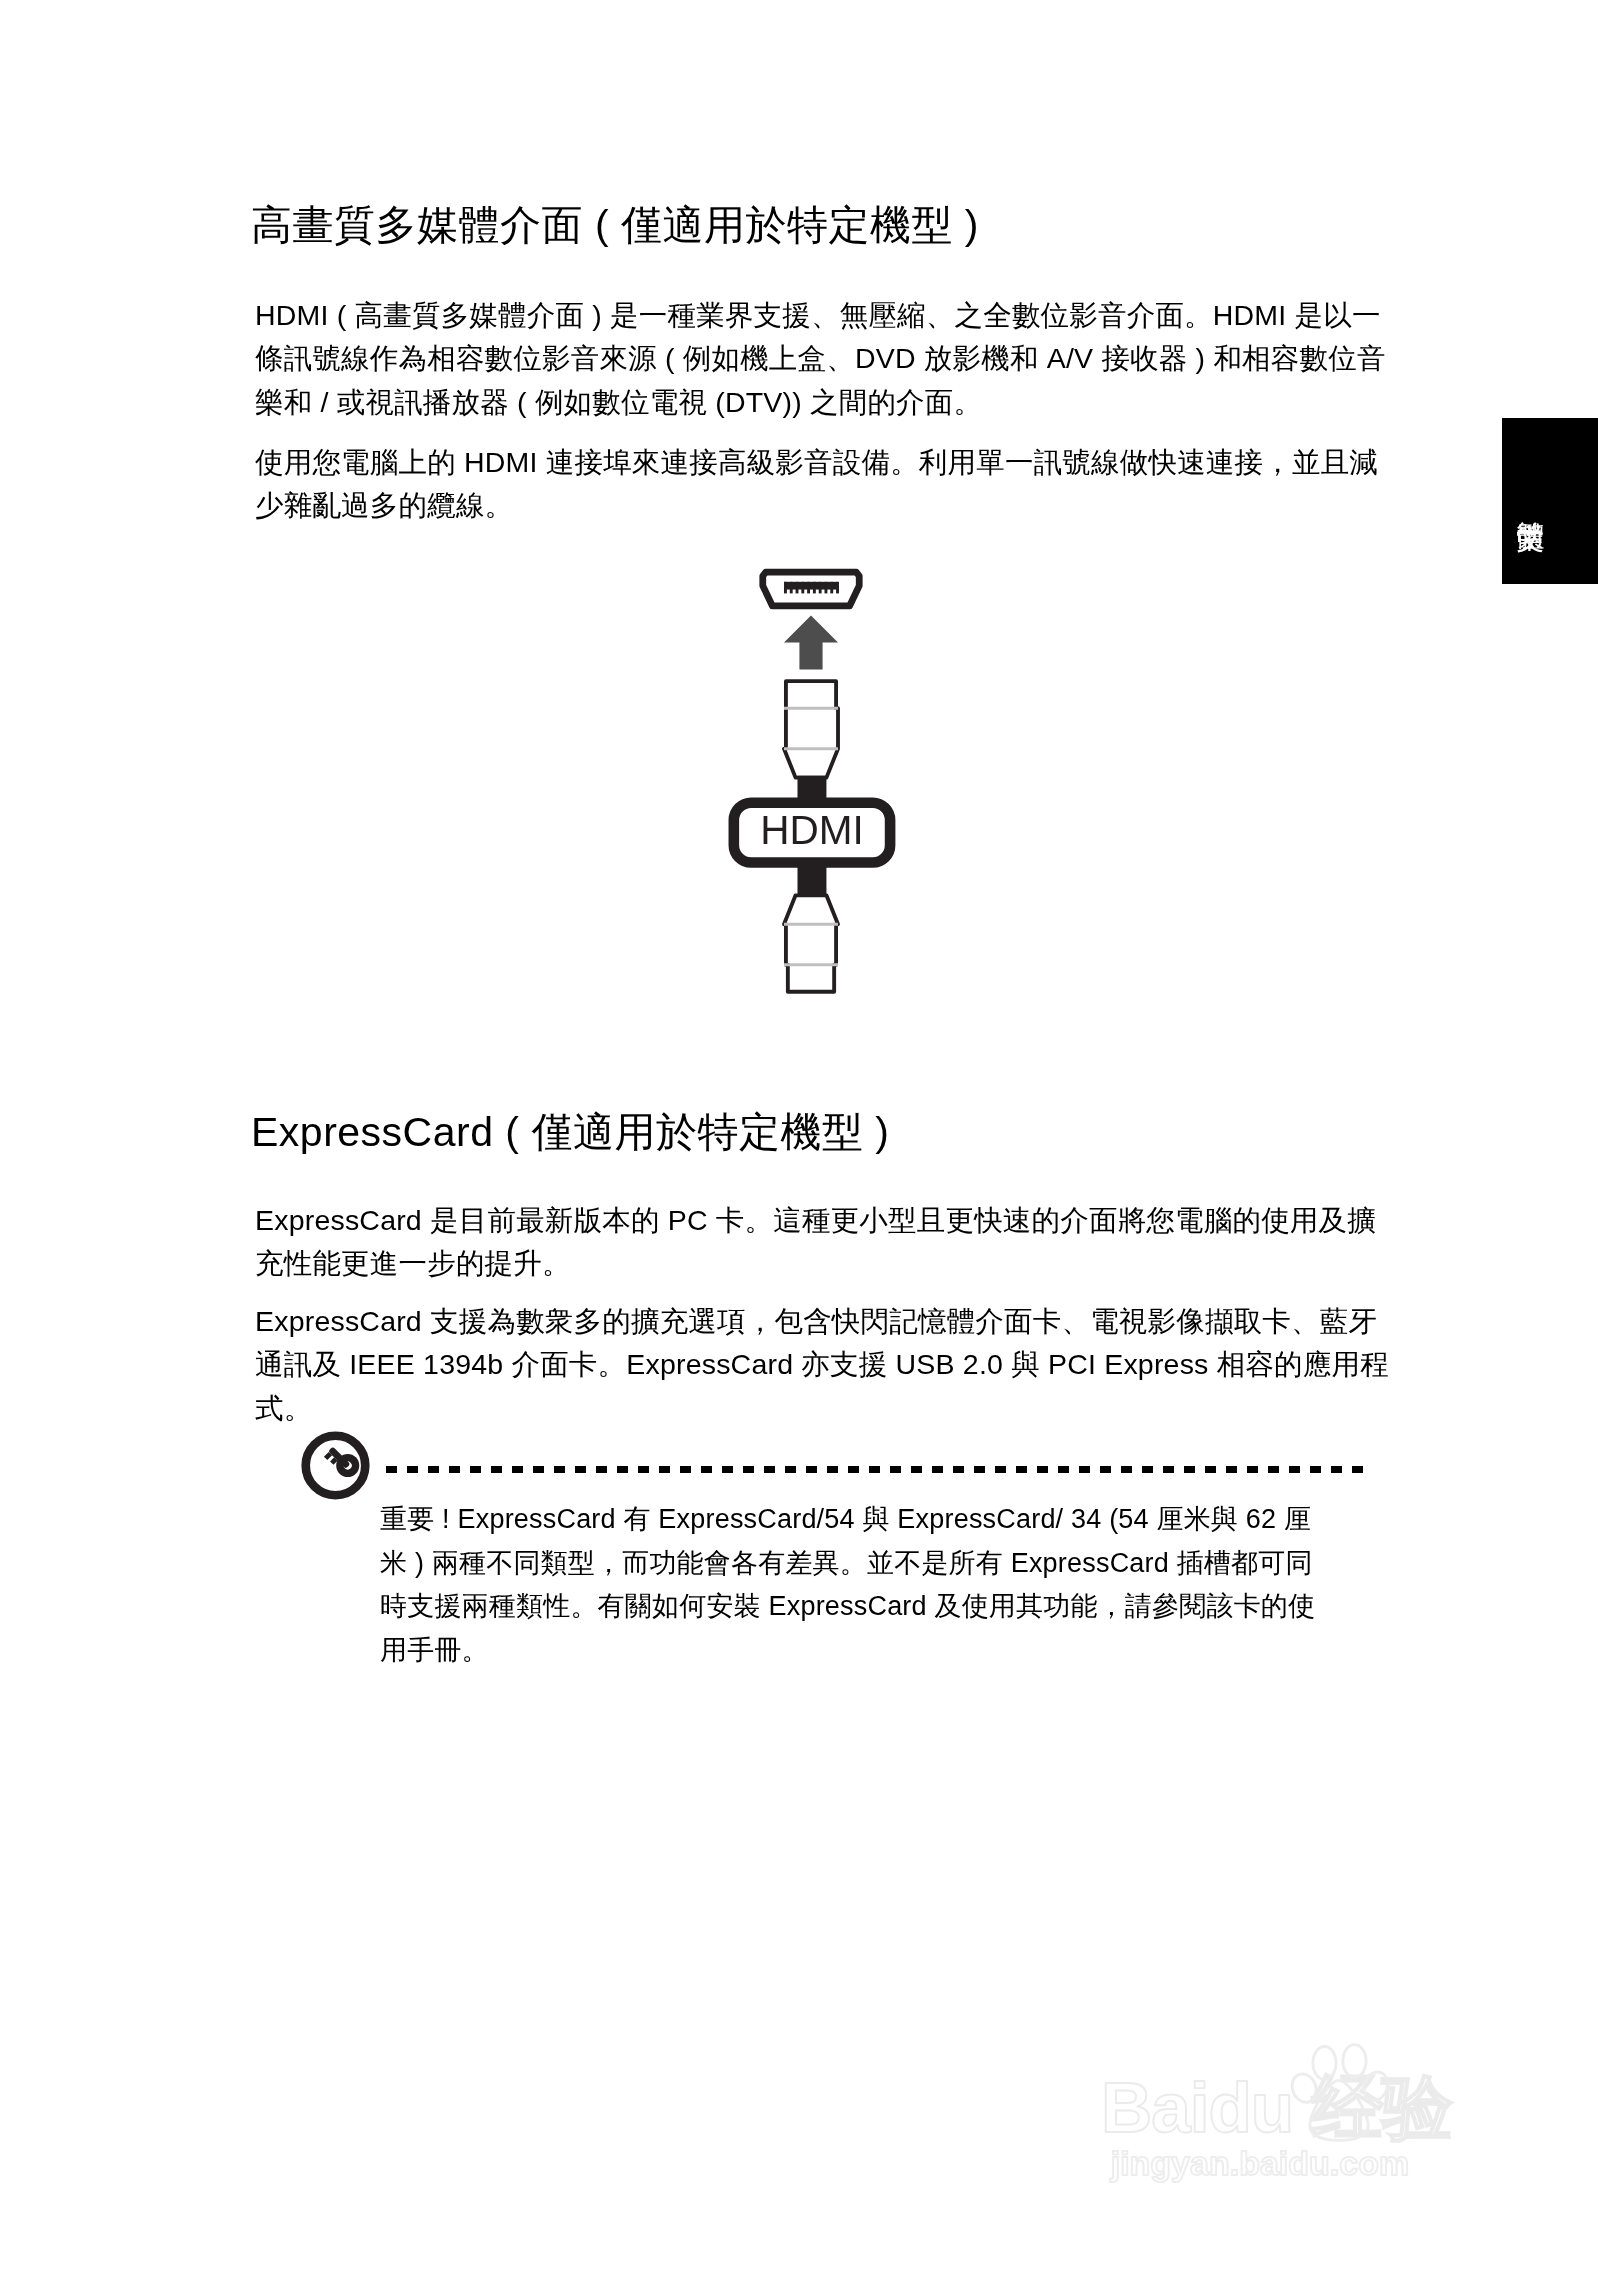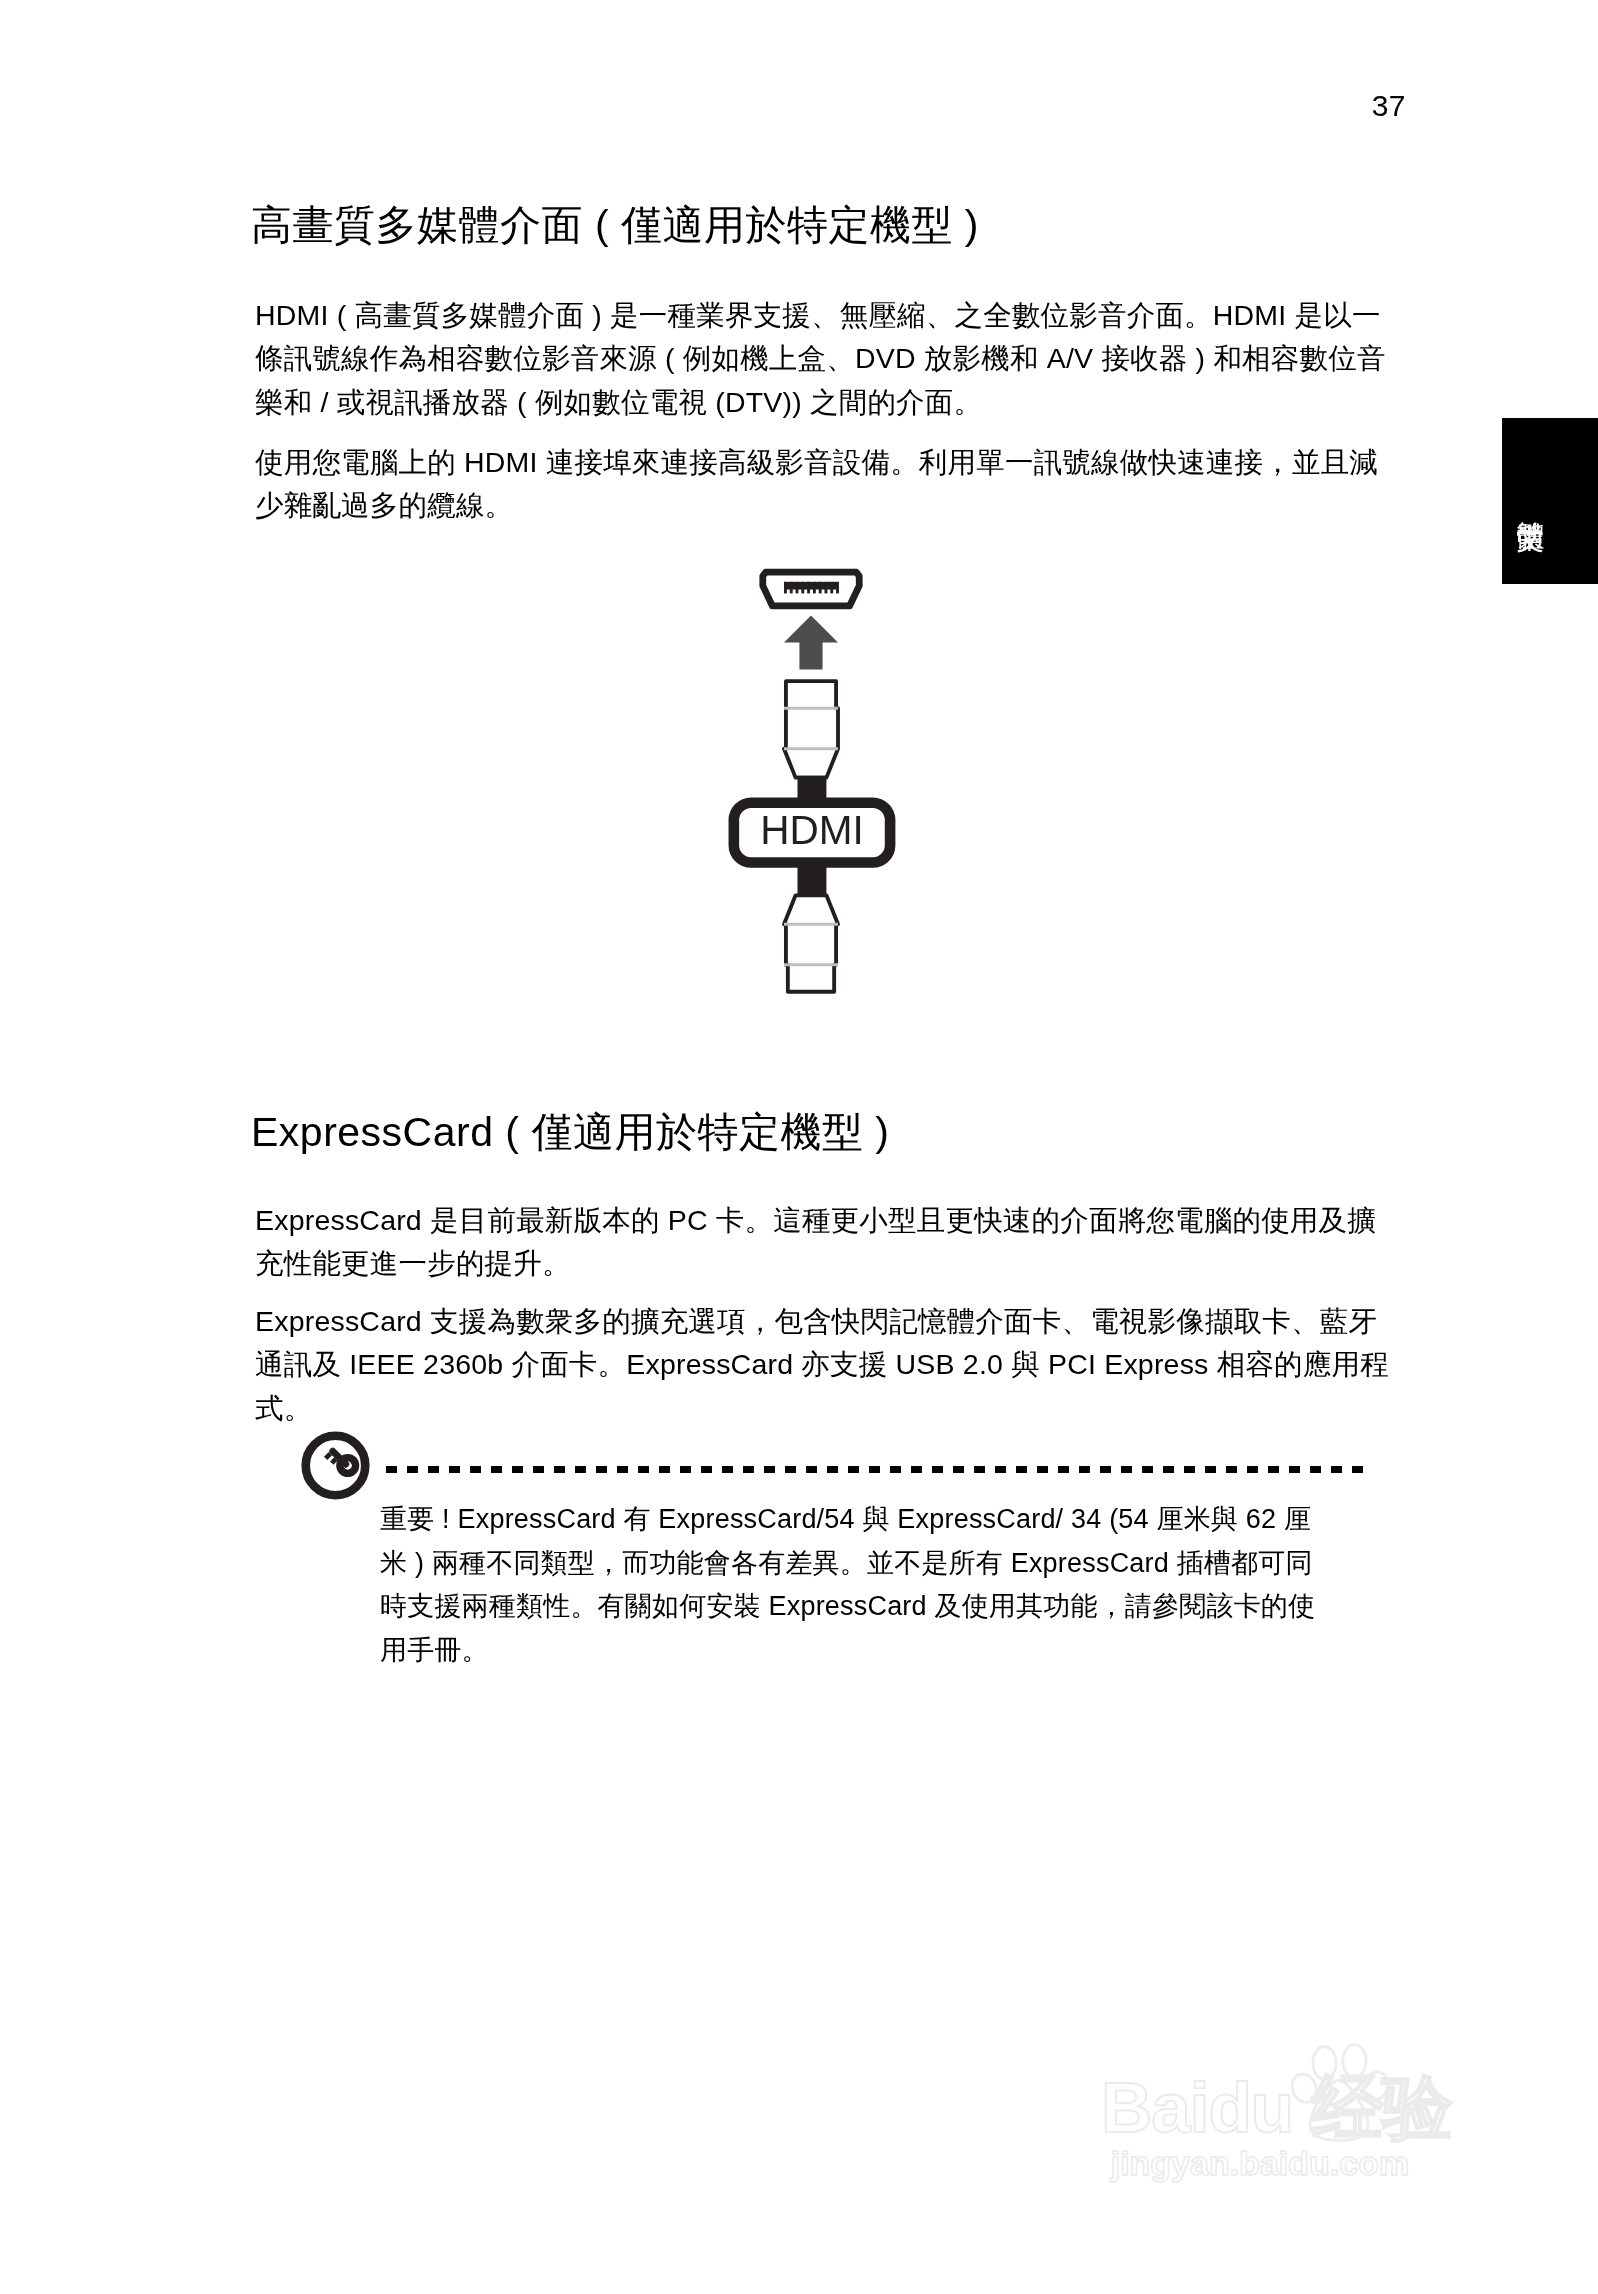--- a/index.html
+++ b/index.html
@@ -166,39 +166,38 @@
     top: -17.4px;
     width: 116px;
     height: 116px;
   }
 </style>
 </head>
 <body>
 
 <div id="page">
 
-  <div class="page-number">37</div>
 
   <div class="side-tab">
     <span class="vtext">繁體中文</span>
   </div>
 
   <div class="content">
 
     <h1 class="section-title block-h1-hdmi">高畫質多媒體介面 ( 僅適用於特定機型 )</h1>
 
     <p class="body block-p1">HDMI ( 高畫質多媒體介面 ) 是一種業界支援、無壓縮、之全數位影音介面。HDMI 是以一條訊號線作為相容數位影音來源 ( 例如機上盒、DVD 放影機和 A/V 接收器 ) 和相容數位音樂和 / 或視訊播放器 ( 例如數位電視 (DTV)) 之間的介面。</p>
 
     <p class="body block-p2">使用您電腦上的 HDMI 連接埠來連接高級影音設備。利用單一訊號線做快速連接，並且減少雜亂過多的纜線。</p>
 
     <h1 class="section-title block-h1-express">ExpressCard ( 僅適用於特定機型 )</h1>
 
     <p class="body block-p3">ExpressCard 是目前最新版本的 PC 卡。這種更小型且更快速的介面將您電腦的使用及擴充性能更進一步的提升。</p>
 
-    <p class="body block-p4">ExpressCard 支援為數衆多的擴充選項，包含快閃記憶體介面卡、電視影像擷取卡、藍牙通訊及 IEEE 2360b 介面卡。ExpressCard 亦支援 USB 2.0 與 PCI Express 相容的應用程式。</p>
+    <p class="body block-p4">ExpressCard 支援為數衆多的擴充選項，包含快閃記憶體介面卡、電視影像擷取卡、藍牙通訊及 IEEE 1394b 介面卡。ExpressCard 亦支援 USB 2.0 與 PCI Express 相容的應用程式。</p>
   </div>
 
   <div class="diagram">
     <svg width="290" height="463" viewBox="0 0 300 480" xmlns="http://www.w3.org/2000/svg">
 
       <g>
         <path d="M103,23 L197,23 L200,27 L200,37 L190,58 L110,58 L100,37 L100,27 Z" fill="#ffffff" stroke="#231f20" stroke-width="7" stroke-linejoin="round"></path>
 
         <rect x="122" y="33" width="56" height="8" fill="#231f20"></rect>
         <g fill="#231f20">

